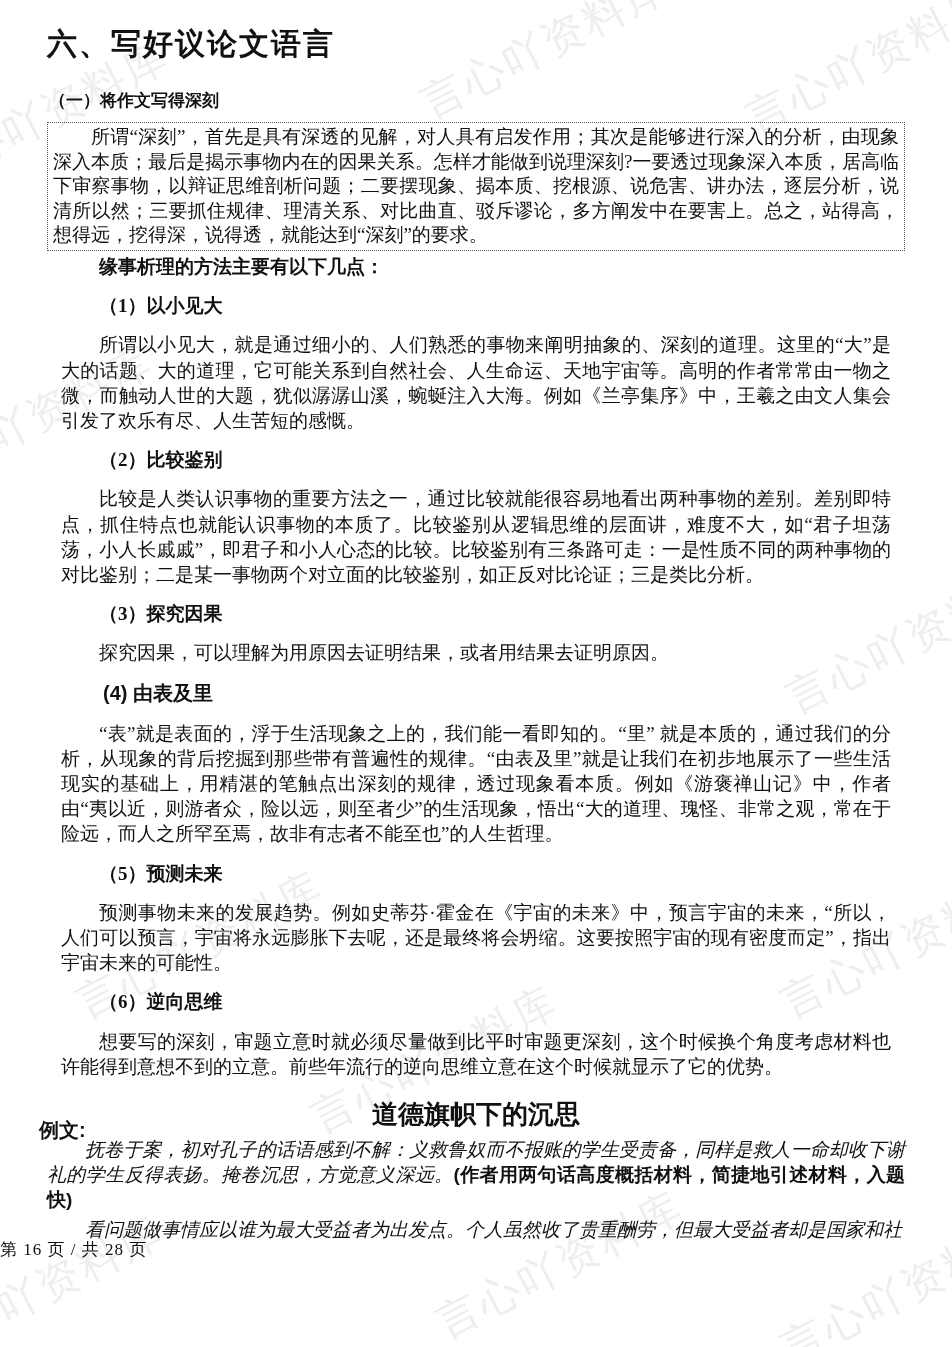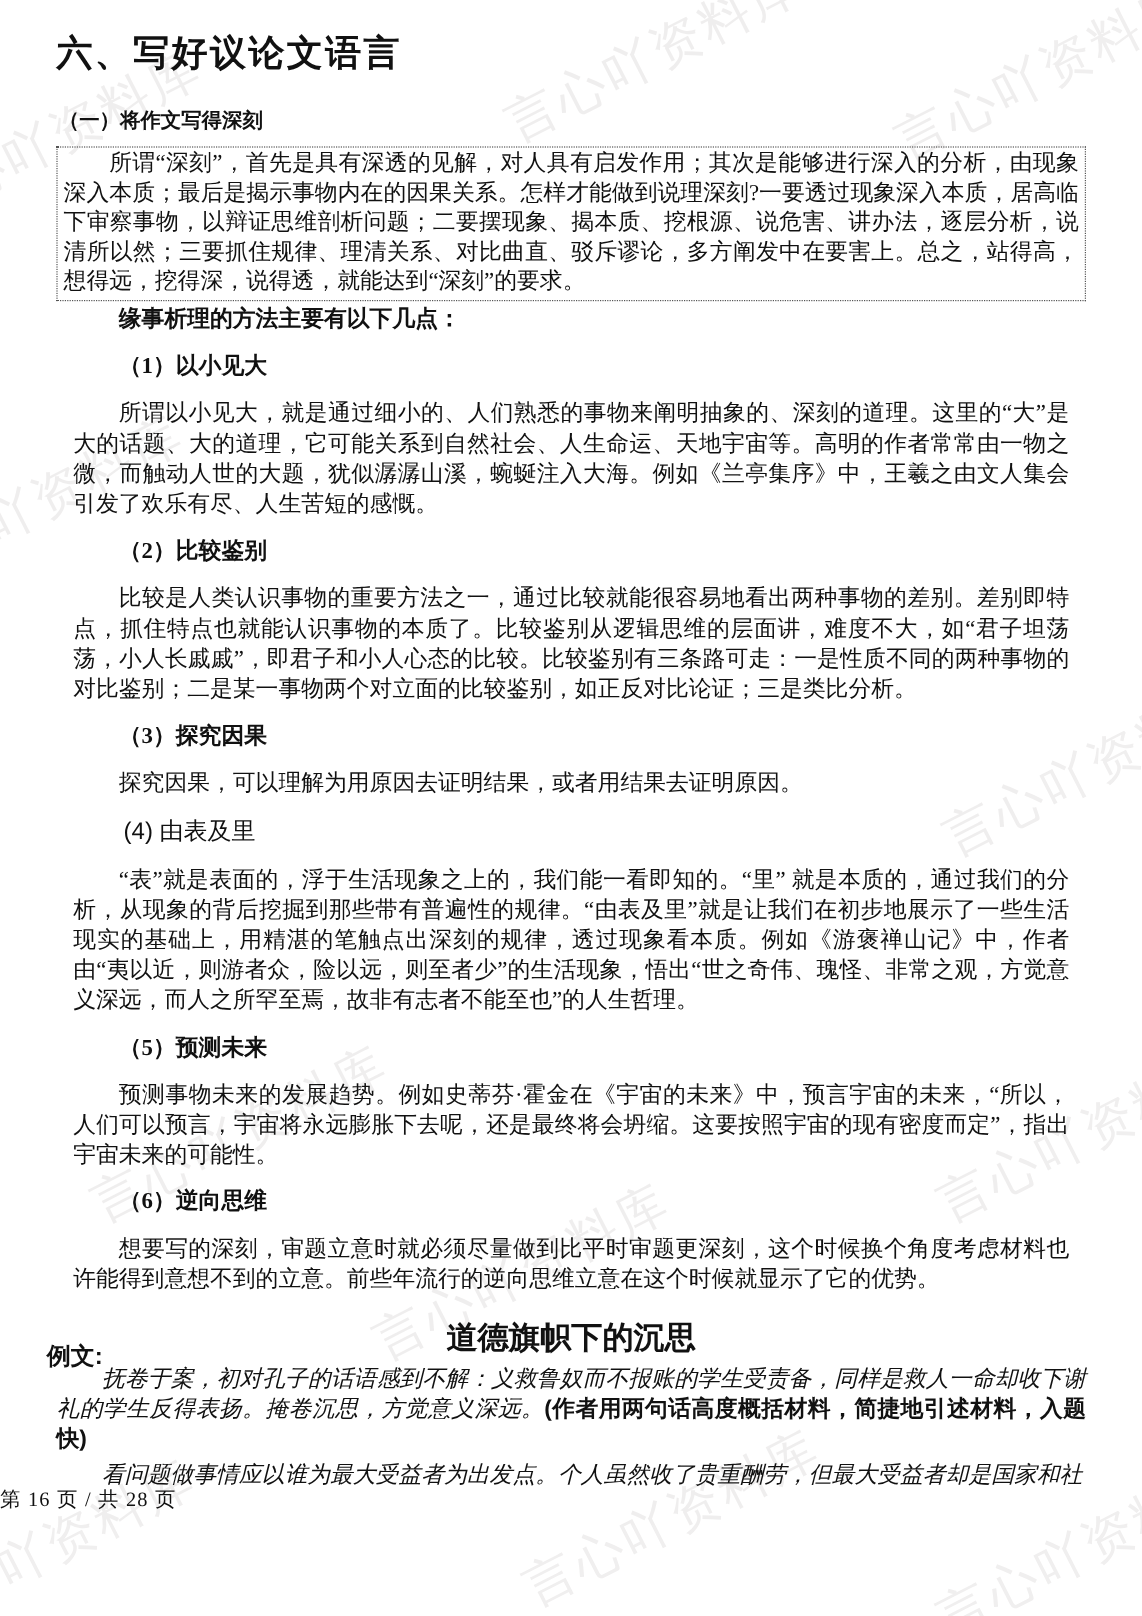--- a/index.html
+++ b/index.html
@@ -55,21 +55,21 @@
     font-size: 19px;
     line-height: 25.2px;
     margin: 14px;
     text-align: justify;
     text-indent: 2em;
   }
   p.lead { font-weight: bold; margin-top: 3px; }
   p.item-heading { font-weight: 600; }
   p.item-heading.sans {
     font-family: "Liberation Sans", "DejaVu Sans", sans-serif;
-    font-weight: normal;
+    font-weight: bold;
     font-size: 20px;
     line-height: 27px;
     text-indent: 2.1em;
   }
   h3.fanli {
     font-family: "Liberation Sans", "DejaVu Sans", sans-serif;
     font-size: 23px;
     font-weight: bold;
     margin: 16px 0 0 -8px;
   }
@@ -148,21 +148,21 @@
     <p class="item-heading">（1）以小见大</p>
     <p class="body">所谓以小见大，就是通过细小的、人们熟悉的事物来阐明抽象的、深刻的道理。这里的“大”是大的话题、大的道理，它可能关系到自然社会、人生命运、天地宇宙等。高明的作者常常由一物之微，而触动人世的大题，犹似潺潺山溪，蜿蜒注入大海。例如《兰亭集序》中，王羲之由文人集会引发了欢乐有尽、人生苦短的感慨。</p>
 
     <p class="item-heading">（2）比较鉴别</p>
     <p class="body">比较是人类认识事物的重要方法之一，通过比较就能很容易地看出两种事物的差别。差别即特点，抓住特点也就能认识事物的本质了。比较鉴别从逻辑思维的层面讲，难度不大，如“君子坦荡荡，小人长戚戚”，即君子和小人心态的比较。比较鉴别有三条路可走：一是性质不同的两种事物的对比鉴别；二是某一事物两个对立面的比较鉴别，如正反对比论证；三是类比分析。</p>
 
     <p class="item-heading">（3）探究因果</p>
     <p class="body">探究因果，可以理解为用原因去证明结果，或者用结果去证明原因。</p>
 
     <p class="item-heading sans">(4) 由表及里</p>
-    <p class="body">“表”就是表面的，浮于生活现象之上的，我们能一看即知的。“里” 就是本质的，通过我们的分析，从现象的背后挖掘到那些带有普遍性的规律。“由表及里”就是让我们在初步地展示了一些生活现实的基础上，用精湛的笔触点出深刻的规律，透过现象看本质。例如《游褒禅山记》中，作者由“夷以近，则游者众，险以远，则至者少”的生活现象，悟出“世之奇伟、瑰怪、非常之观，方觉意义深远，而人之所罕至焉，故非有志者不能至也”的人生哲理。</p>
+    <p class="body">“表”就是表面的，浮于生活现象之上的，我们能一看即知的。“里” 就是本质的，通过我们的分析，从现象的背后挖掘到那些带有普遍性的规律。“由表及里”就是让我们在初步地展示了一些生活现实的基础上，用精湛的笔触点出深刻的规律，透过现象看本质。例如《游褒禅山记》中，作者由“夷以近，则游者众，险以远，则至者少”的生活现象，悟出“大的道理、瑰怪、非常之观，常在于险远，而人之所罕至焉，故非有志者不能至也”的人生哲理。</p>
 
     <p class="item-heading">（5）预测未来</p>
     <p class="body">预测事物未来的发展趋势。例如史蒂芬·霍金在《宇宙的未来》中，预言宇宙的未来，“所以，人们可以预言，宇宙将永远膨胀下去呢，还是最终将会坍缩。这要按照宇宙的现有密度而定”，指出宇宙未来的可能性。</p>
 
     <p class="item-heading">（6）逆向思维</p>
     <p class="body">想要写的深刻，审题立意时就必须尽量做到比平时审题更深刻，这个时候换个角度考虑材料也许能得到意想不到的立意。前些年流行的逆向思维立意在这个时候就显示了它的优势。</p>
 
 
     <div class="essay-title-row">
       <span class="essay-label">例文:</span>

